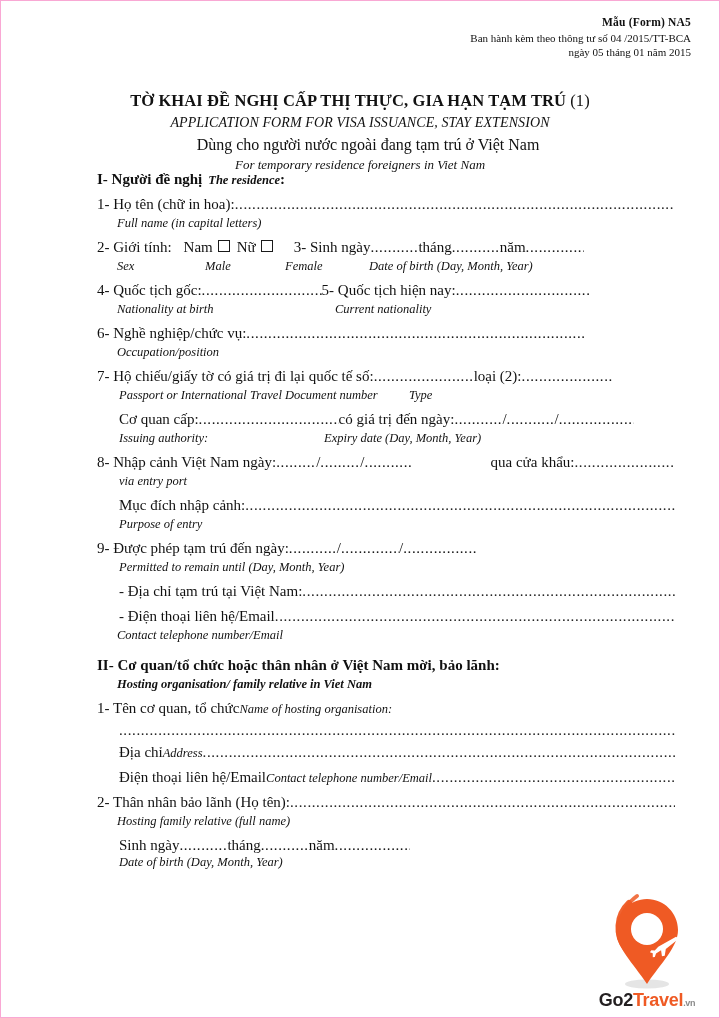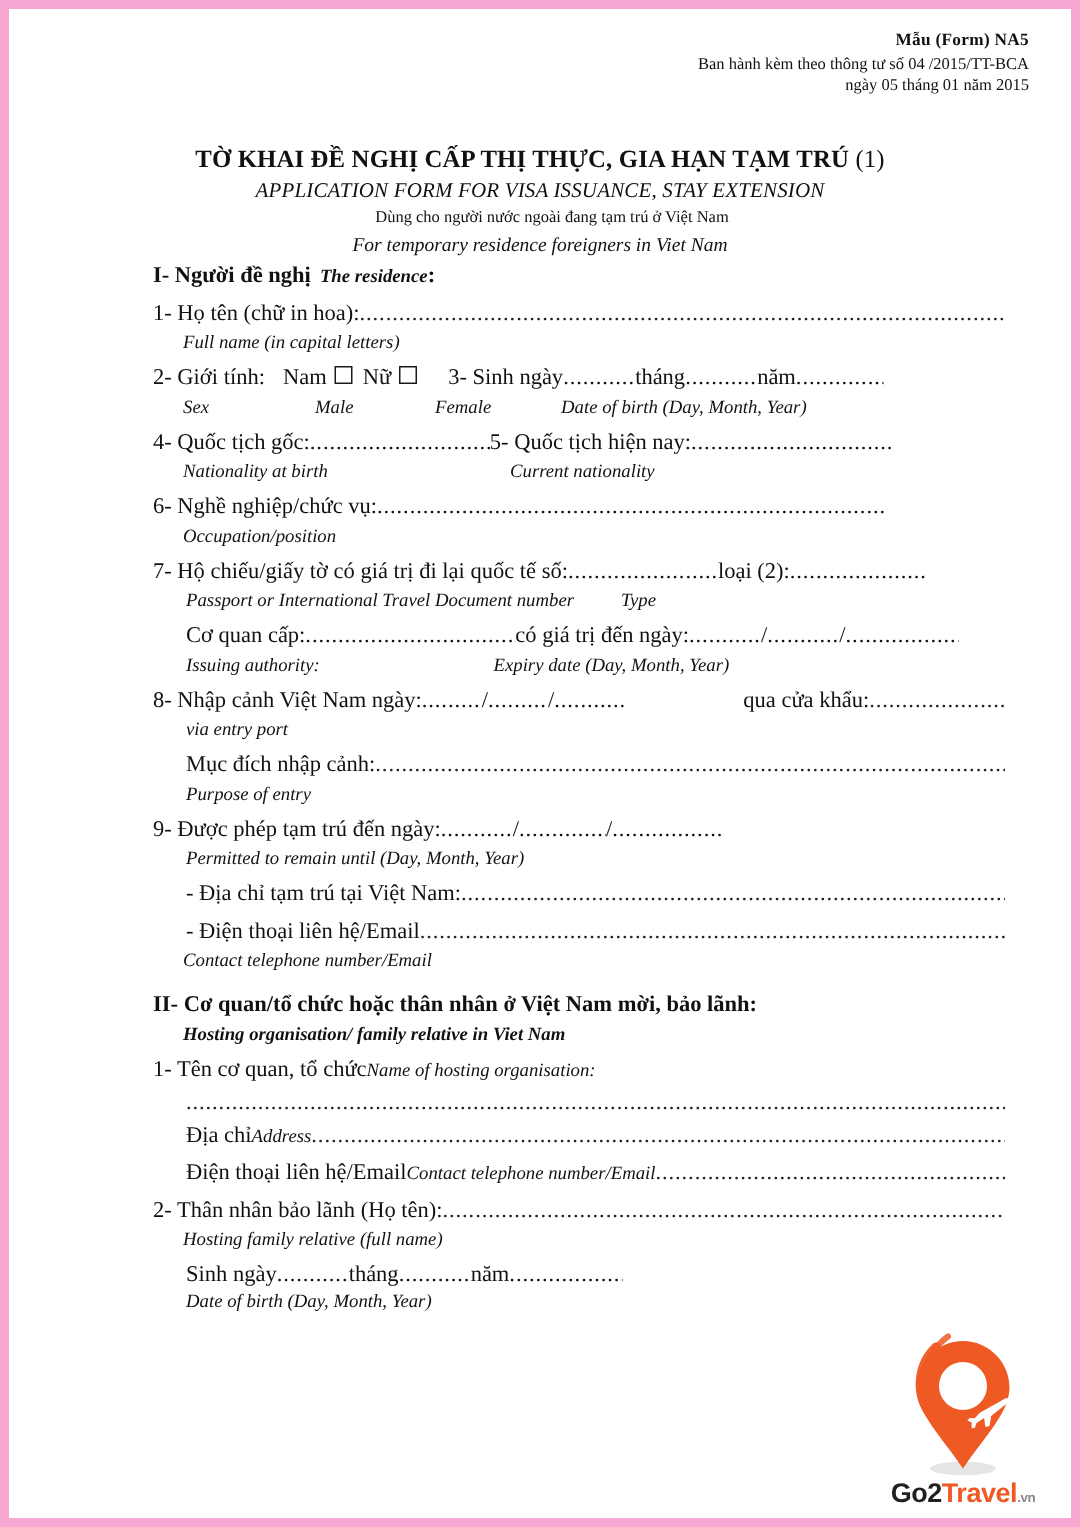--- a/index.html
+++ b/index.html
@@ -5,21 +5,21 @@
   html, body {
     margin: 0;
     padding: 0;
     background: #ffffff;
   }
   #page {
     position: relative;
     width: 720px;
     height: 1018px;
     background: #ffffff;
-    border: 6px solid #f9a8d4;
+    border: 1px solid #f9a8d4;
     box-sizing: border-box;
     overflow: hidden;
     font-family: "Liberation Serif", "DejaVu Serif", serif;
     color: #111111;
   }
 
   
   .hdr {
     position: absolute;
     top: 14px;
@@ -49,21 +49,21 @@
     font-size: 16.5px;
     font-weight: bold;
     letter-spacing: .1px;
   }
   .t1 .paren { font-weight: normal; }
   .t2 {
     font-size: 14px;
     font-style: italic;
     letter-spacing: .1px;
   }
-  .t3 { font-size: 11px; padding-left: 16px; }
+  .t3 { font-size: 16px; padding-left: 16px; }
   .t4 { font-size: 13px; font-style: italic; }
 
   
   .body {
     position: absolute;
     left: 96px;
     right: 44px;
     top: 170px;
   }
   .row {

